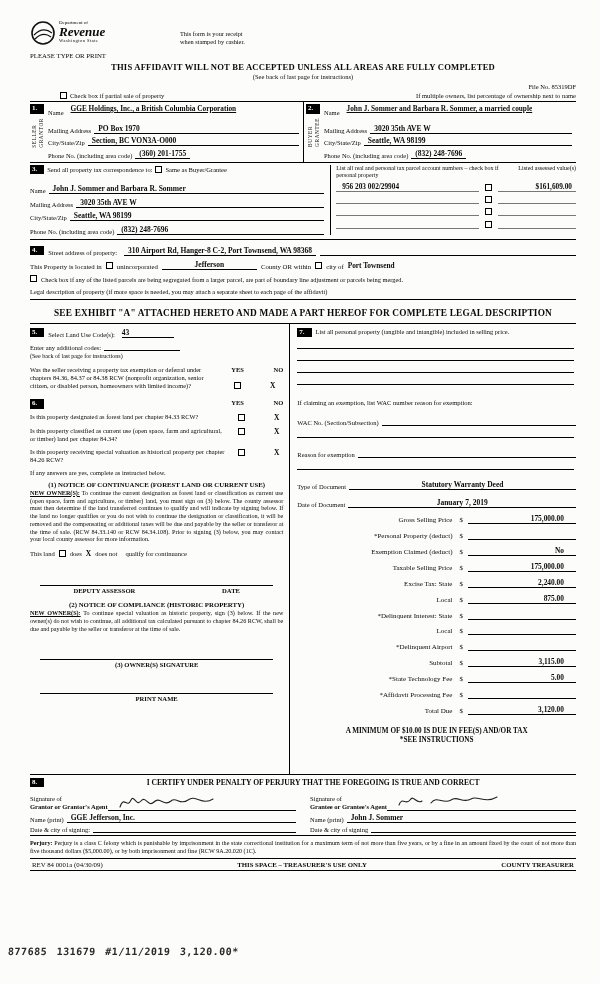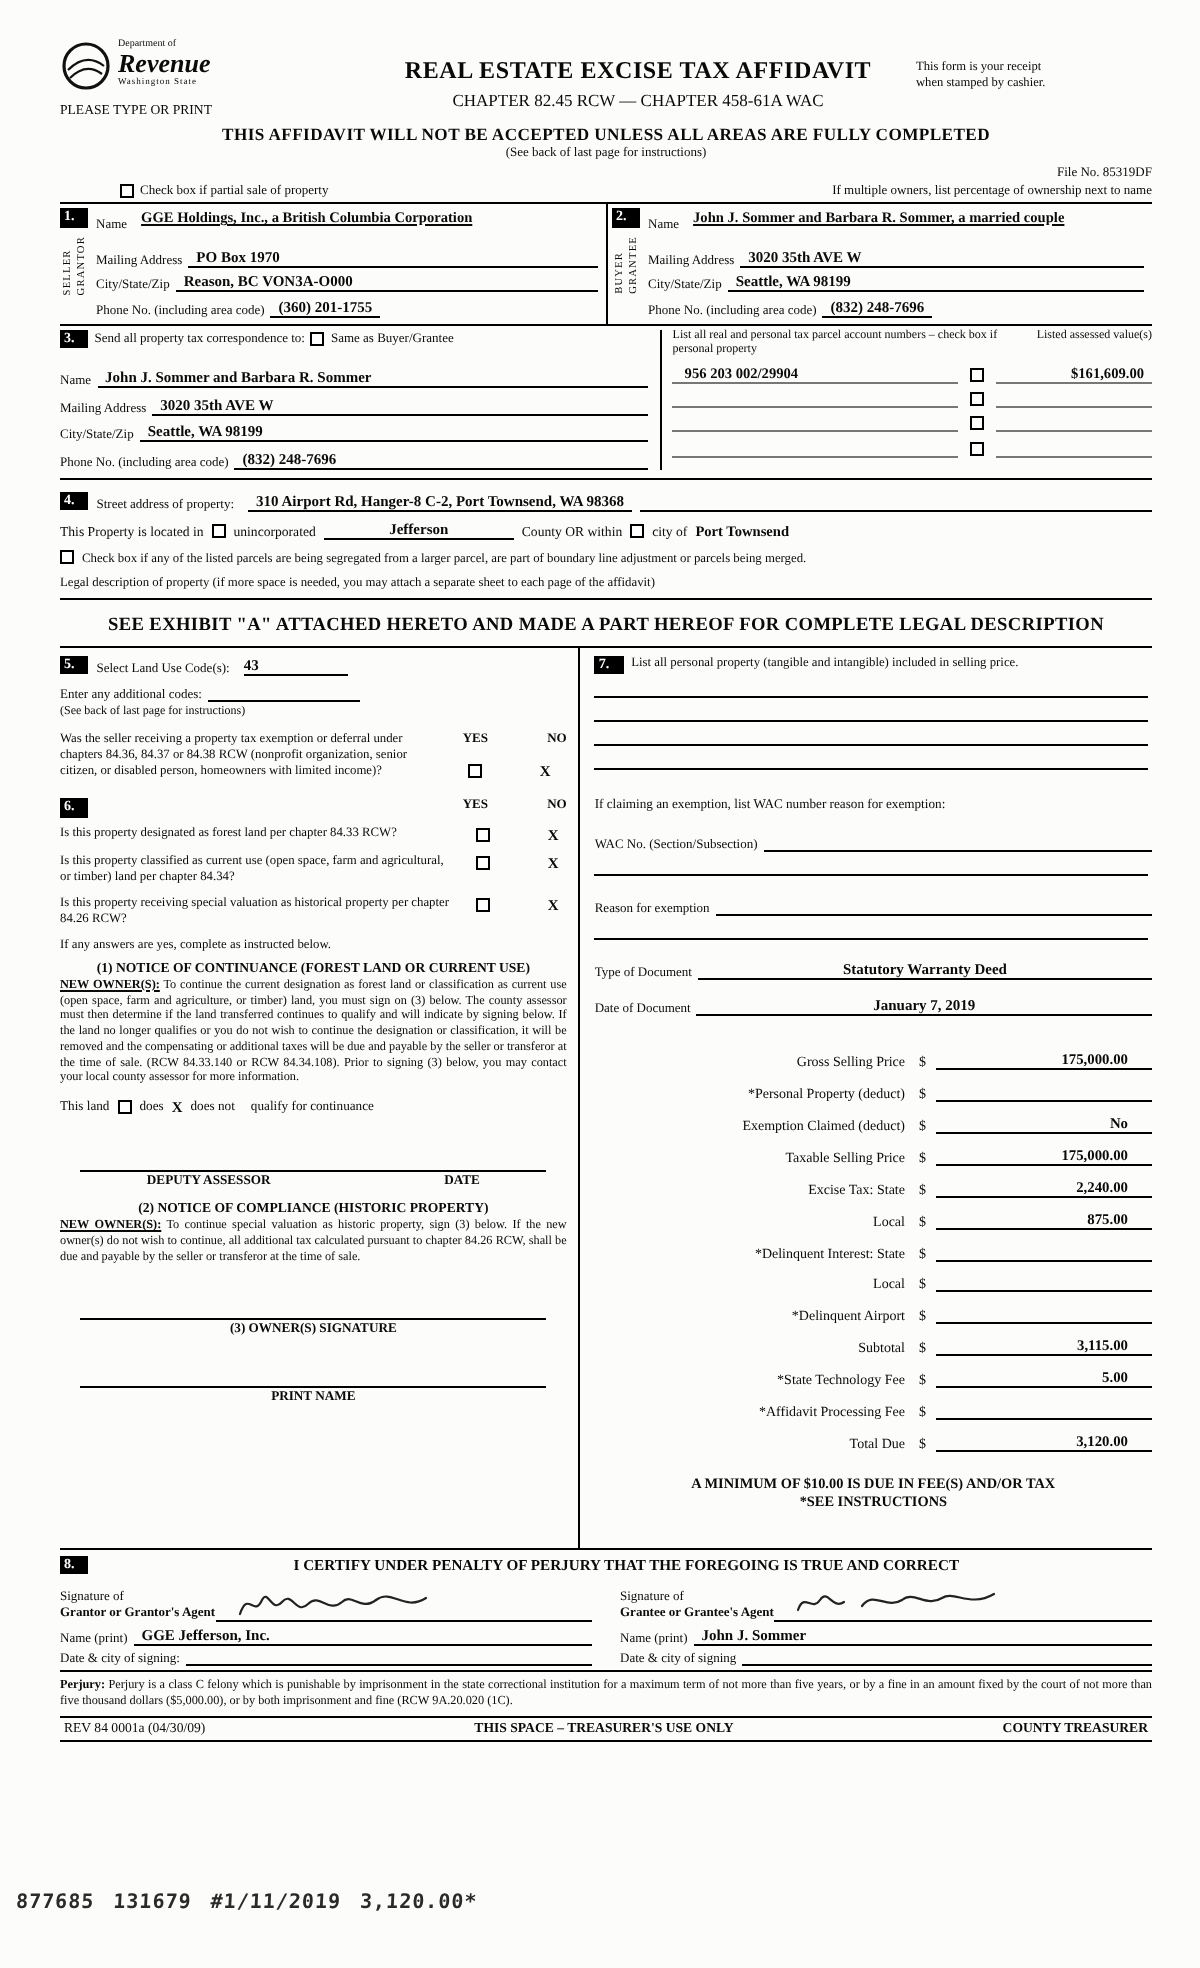--- a/index.html
+++ b/index.html
@@ -117,24 +117,20 @@
           <path d="M5 19 Q13 11 21 17" fill="none" stroke="#111" stroke-width="1.1"></path>
         </svg>
         <div class="logo-txt">
           <div class="logo-dept">Department of</div>
           <div class="logo-name">Revenue</div>
           <div class="logo-state">Washington State</div>
         </div>
       </div>
       <div class="type-note">PLEASE TYPE OR PRINT</div>
     </div>
-    <div>
-      <div class="title">REAL ESTATE EXCISE TAX AFFIDAVIT</div>
-      <div class="subtitle">CHAPTER 82.45 RCW — CHAPTER 458-61A WAC</div>
-    </div>
     <div class="receipt-note">
       <div>This form is your receipt</div>
       <div>when stamped by cashier.</div>
     </div>
   </div>
   <div class="warning">THIS AFFIDAVIT WILL NOT BE ACCEPTED UNLESS ALL AREAS ARE FULLY COMPLETED</div>
   <div class="seeback">(See back of last page for instructions)</div>
   <div class="file-line">File No. 85319DF</div>
 
   <div class="partial-row">
@@ -159,21 +155,21 @@
           <span class="lbl">Name</span>
           <span class="name-val">GGE Holdings, Inc., a British Columbia Corporation</span>
         </div>
         <div class="row">
             <span class="lbl">Mailing Address</span>
             <span class="uval">PO Box 1970</span>
             <span class="fill-line"></span>
           </div>
         <div class="row">
             <span class="lbl">City/State/Zip</span>
-            <span class="uval">Reason, BC VON3A-O000</span>
+            <span class="uval">Section, BC VON3A-O000</span>
             <span class="fill-line"></span>
           </div>
         <div class="row">
             <span class="lbl">Phone No. (including area code)</span>
             <span class="uval">(360) 201-1755</span>
           </div>
       </div>
     </div>
     <div class="sb-box buyer">
       <div class="rail">
@@ -390,21 +386,21 @@
       </div>
       <div class="blank-line"></div>
       <div class="wac-row" style="margin-top:10px">
         <span class="lbl">Type of Document</span>
         <span class="uval" style="flex:1;text-align:center">Statutory Warranty Deed</span>
       </div>
       <div class="wac-row" style="margin-top:8px">
         <span class="lbl">Date of Document</span>
         <span class="uval" style="flex:1;text-align:center">January 7, 2019</span>
       </div>
-      <div class="fees" style="margin-top:17px">
+      <div class="fees" style="margin-top:6px">
         <div class="fee-row">
             <span class="fee-label">Gross Selling Price</span>
             <span class="dollar">$</span>
             <span class="fee-line">175,000.00</span>
           </div>
         <div class="fee-row">
             <span class="fee-label">*Personal Property (deduct)</span>
             <span class="dollar">$</span>
             <span class="fee-line"></span>
           </div>

